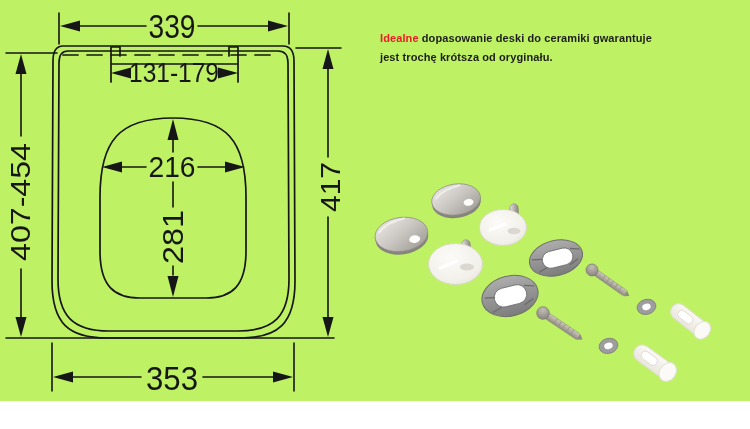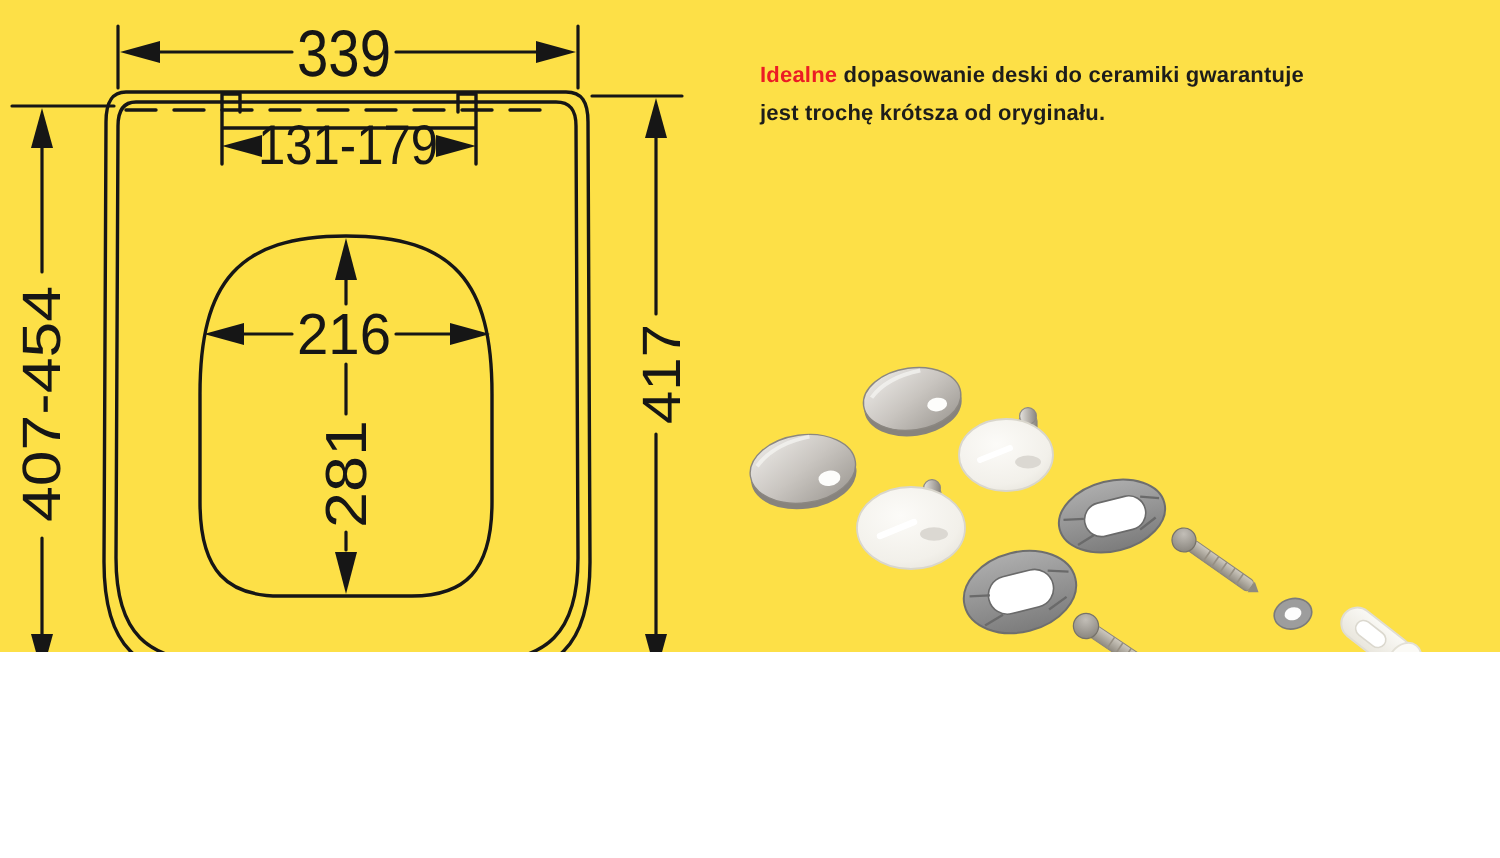--- a/index.html
+++ b/index.html
@@ -1,16 +1,16 @@
 <!DOCTYPE html>
 <html><head>
 <meta charset="utf-8">
 <style>
   html,body{margin:0;padding:0;background:#fff;}
-  .stage{position:relative;width:750px;height:326px;background:#fde047;overflow:hidden;
+  .stage{position:relative;width:750px;height:401px;background:#bef264;overflow:hidden;
          font-family:"Liberation Sans",sans-serif;}
   #diagram{position:absolute;left:0;top:0;}
   #hardware{position:absolute;left:362px;top:158px;}
   .info{position:absolute;left:342px;top:29px;width:404px;
         font-weight:bold;font-size:11px;line-height:19.4px;color:#1d1d1b;
         letter-spacing:0.1px;margin-left:38px;}
   .rd{color:#ec1c24;}
   .dimtxt{font-family:"Liberation Sans",sans-serif;fill:#161616;}
 </style>
 </head>

